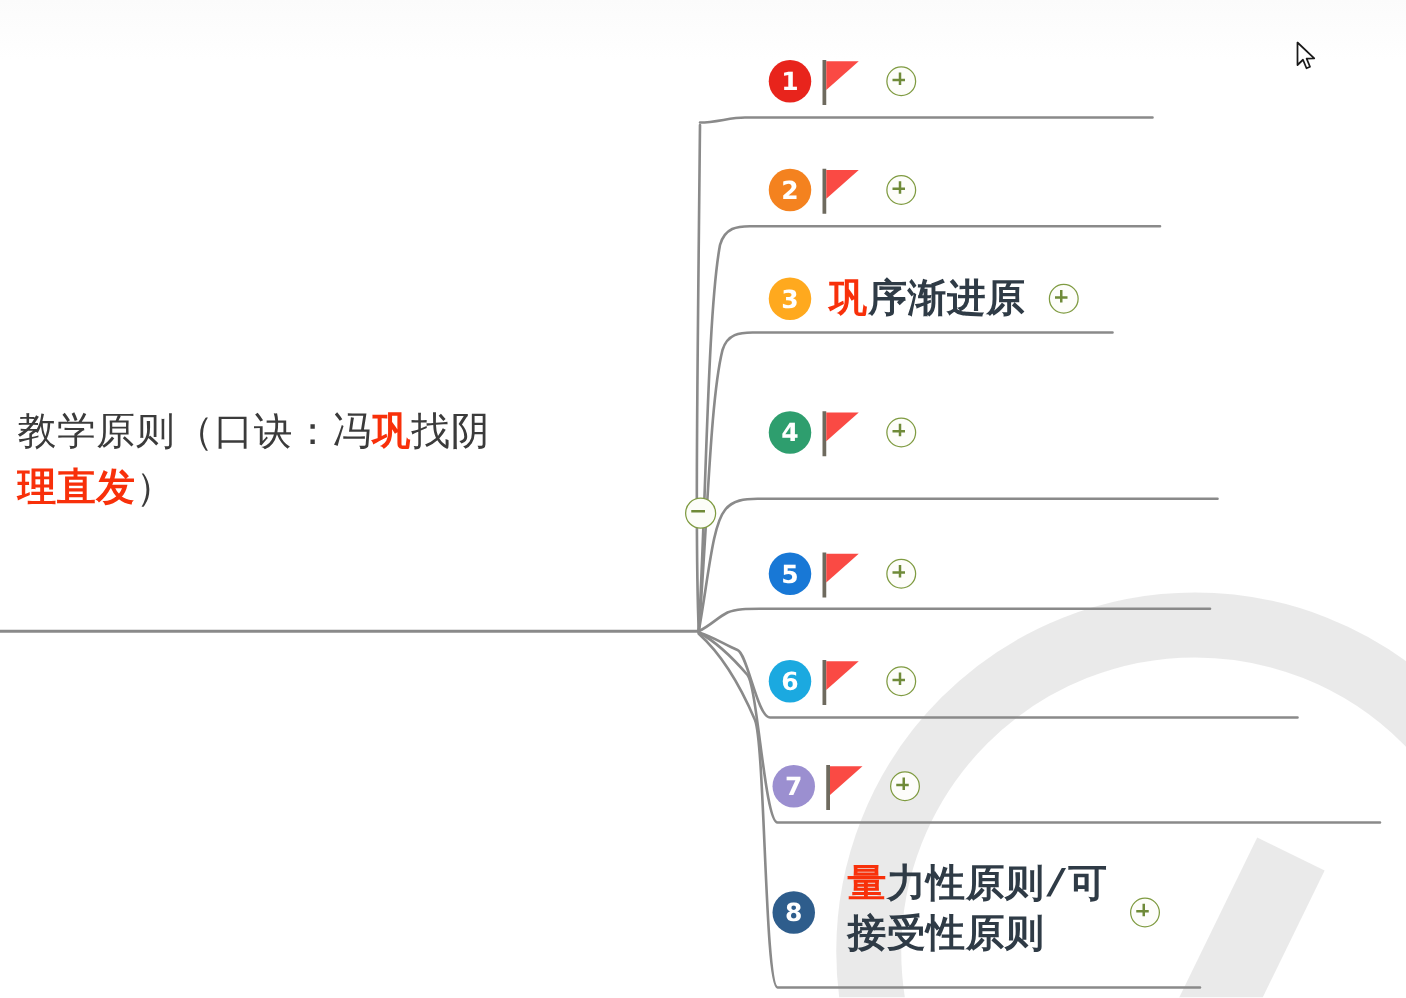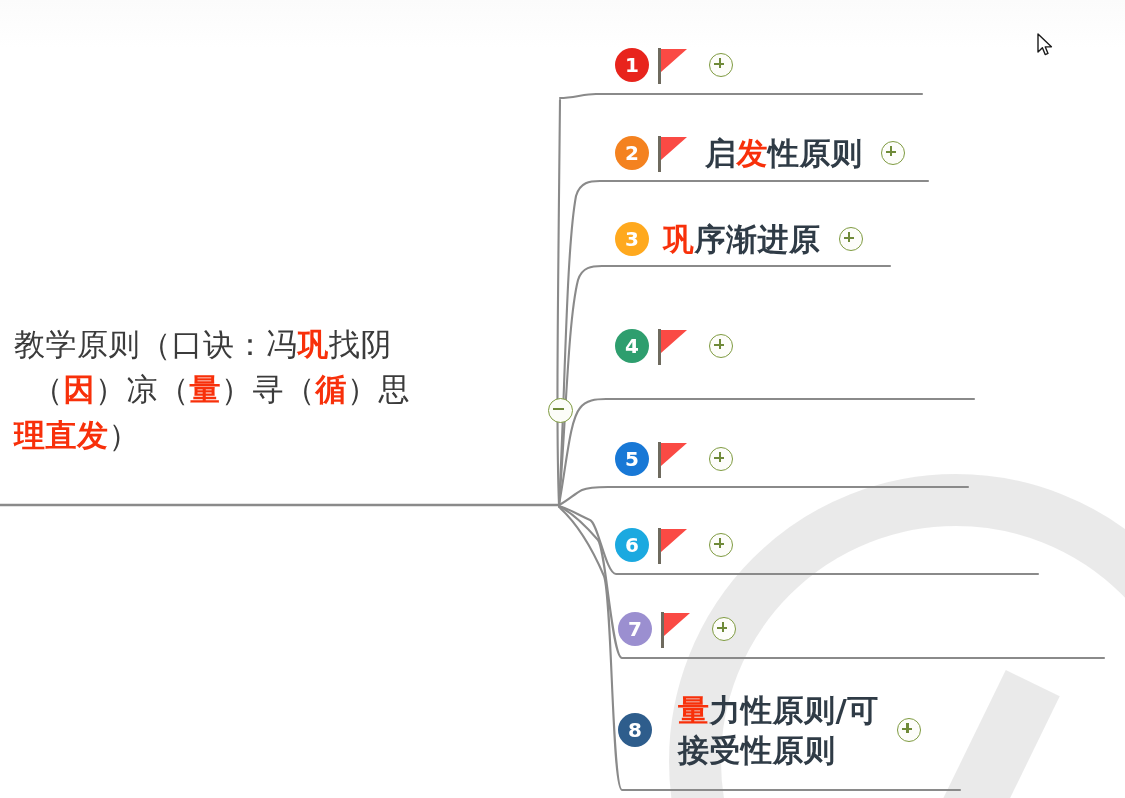--- a/index.html
+++ b/index.html
@@ -178,40 +178,38 @@
       <path d="M 559 506 C 574 514, 586 526, 598 540 C 606 550, 612 658, 622 658 L 1104 658"></path>
 
       <path d="M 559 507 C 578 524, 592 548, 604 576 C 612 596, 612 790, 622 790 L 960 790"></path>
     </g>
   </svg>
 
   <div id="collapse-toggle"></div>
 
   <div id="root-node">
     <div class="l1"><span>教学原则（口诀：冯</span><span class="hl">巩</span><span>找阴</span></div>
-    <div class="l2"><span>（</span><span class="hl">因</span><span>）凉（</span><span class="hl">量</span><span>）寻（</span><span class="hl">循</span><span>）思</span></div>
     <div class="l3"><span class="hl">理直发</span><span>）</span></div>
   </div>
 
   <div class="branch" style="left:615px; top:46px;">
     <div class="badge" style="background: rgb(232, 36, 28);">1</div>
     <div class="flag">
         <div class="pole"></div>
         <div class="cloth"></div>
       </div>
     <div class="plus"></div>
   </div>
 
   <div class="branch" style="left:615px; top:133px;">
     <div class="badge" style="background: rgb(244, 130, 31);">2</div>
     <div class="flag">
         <div class="pole"></div>
         <div class="cloth"></div>
       </div>
-    <div class="label"><span>启</span><span class="hl">发</span><span>性原则</span></div>
     <div class="plus"></div>
   </div>
 
   <div class="branch" style="left:615px; top:219px;">
     <div class="badge" style="background: rgb(255, 169, 30);">3</div>
     <div class="label"><span class="hl">巩</span><span>序渐进原</span></div>
     <div class="plus"></div>
   </div>
 
   <div class="branch" style="left:615px; top:327px;">
@@ -245,21 +243,21 @@
     <div class="badge" style="background: rgb(155, 143, 208);">7</div>
     <div class="flag">
         <div class="pole"></div>
         <div class="cloth"></div>
       </div>
     <div class="plus"></div>
   </div>
 
   <div class="branch" style="left:618px; top:690px;">
     <div class="badge" style="background: rgb(46, 93, 140);">8</div>
-    <div class="label" style="margin-left:26px;"><span class="hl">量</span><span>力性原则/可
+    <div class="label" style="margin-left:26px;font-family:Liberation Mono, monospace;"><span class="hl">量</span><span>力性原则/可
 接受性原则</span></div>
     <div class="plus"></div>
   </div>
 
   <svg id="cursor" width="20" height="26" viewBox="0 0 20 26">
     <path d="M2 1 L2 19 L6.4 14.8 L9.2 21.6 L12 20.4 L9.3 13.9 L15.4 13.7 Z" fill="#ffffff" stroke="#1a1a1a" stroke-width="1.4" stroke-linejoin="round"></path>
   </svg>
 
 </div>
 

